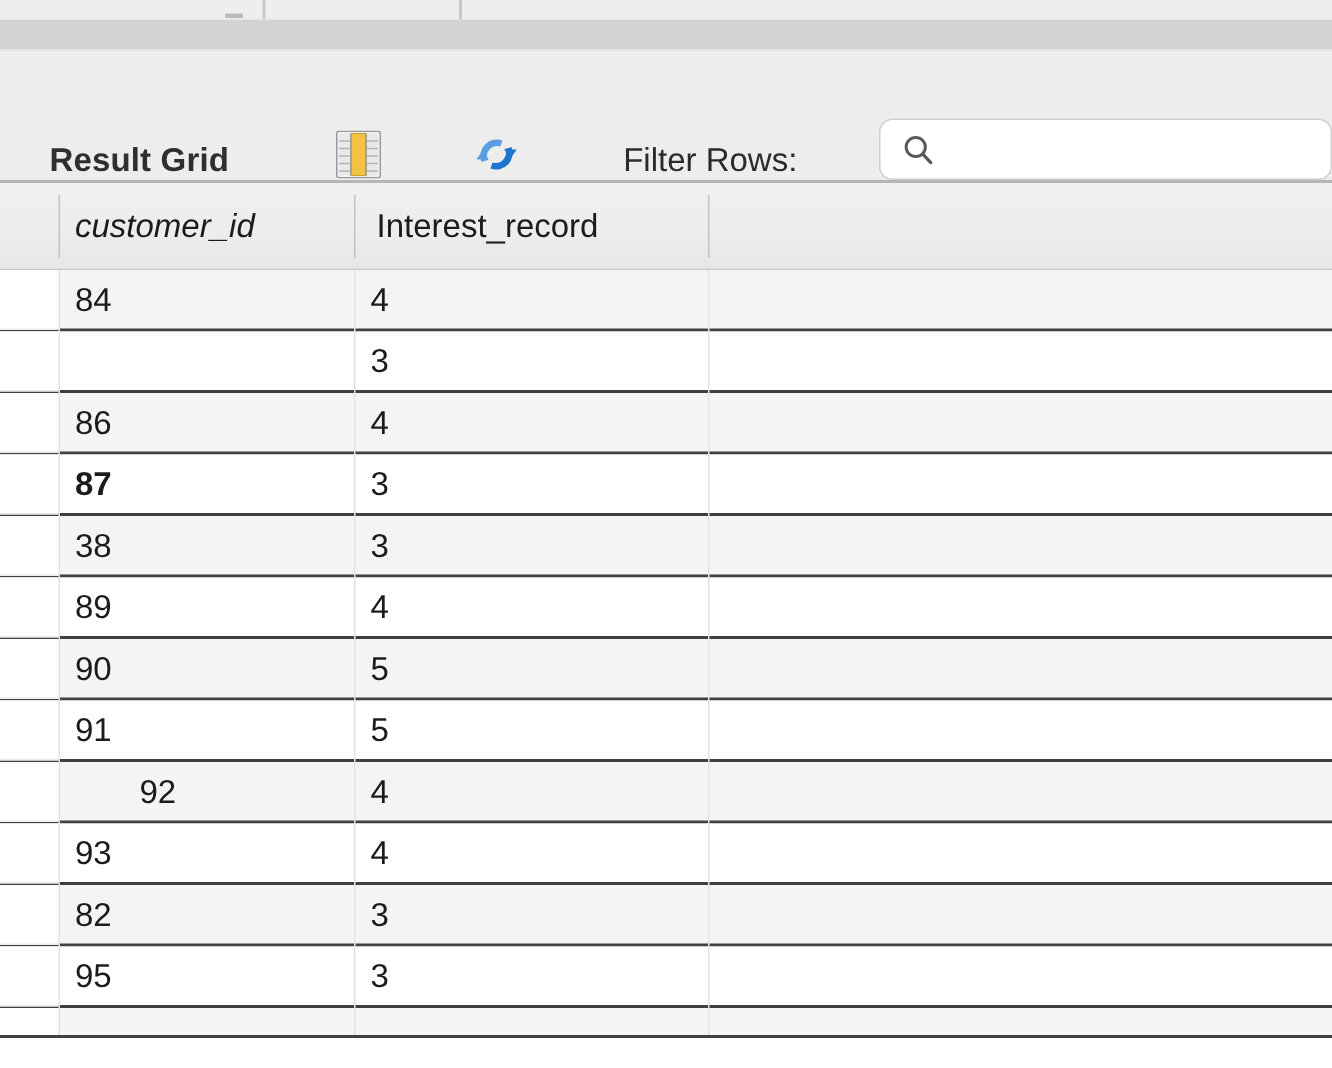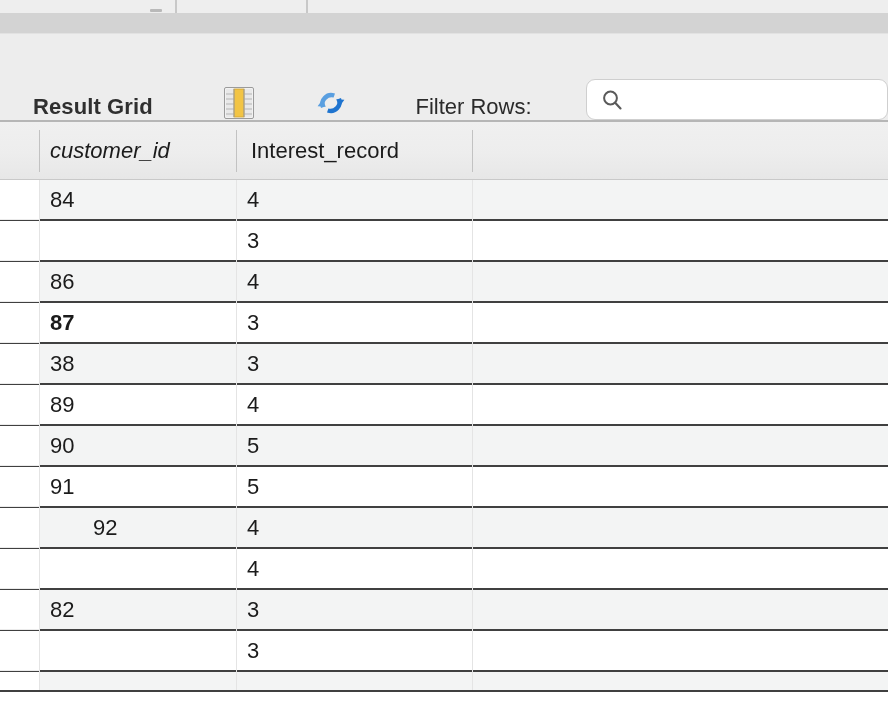--- a/index.html
+++ b/index.html
@@ -390,37 +390,39 @@
           <div class="vline" style="left: 472px;"></div>
           <div class="cell" style="left: 39px; width: 197px; margin-left: 43px;">92</div>
           <div class="cell" style="left: 236px; width: 236px;">4</div>
           <div class="cell" style="left: 472px; width: 416px;"></div>
         </div>
         <div class="row even">
           <div class="gutter"></div>
           <div class="vline" style="left: 39px;"></div>
           <div class="vline" style="left: 236px;"></div>
           <div class="vline" style="left: 472px;"></div>
+          <div class="cell" style="left: 39px; width: 197px;">93</div>
           <div class="cell" style="left: 236px; width: 236px;">4</div>
           <div class="cell" style="left: 472px; width: 416px;"></div>
         </div>
         <div class="row odd">
           <div class="gutter"></div>
           <div class="vline" style="left: 39px;"></div>
           <div class="vline" style="left: 236px;"></div>
           <div class="vline" style="left: 472px;"></div>
           <div class="cell" style="left: 39px; width: 197px;">82</div>
           <div class="cell" style="left: 236px; width: 236px;">3</div>
           <div class="cell" style="left: 472px; width: 416px;"></div>
         </div>
         <div class="row even">
           <div class="gutter"></div>
           <div class="vline" style="left: 39px;"></div>
           <div class="vline" style="left: 236px;"></div>
           <div class="vline" style="left: 472px;"></div>
+          <div class="cell" style="left: 39px; width: 197px;">95</div>
           <div class="cell" style="left: 236px; width: 236px;">3</div>
           <div class="cell" style="left: 472px; width: 416px;"></div>
         </div>
         <div class="row odd partial">
           <div class="gutter"></div>
           <div class="vline" style="left: 39px;"></div>
           <div class="vline" style="left: 236px;"></div>
           <div class="vline" style="left: 472px;"></div>
           <div class="cell" style="left: 39px; width: 197px;"></div>
           <div class="cell" style="left: 236px; width: 236px;"></div>

